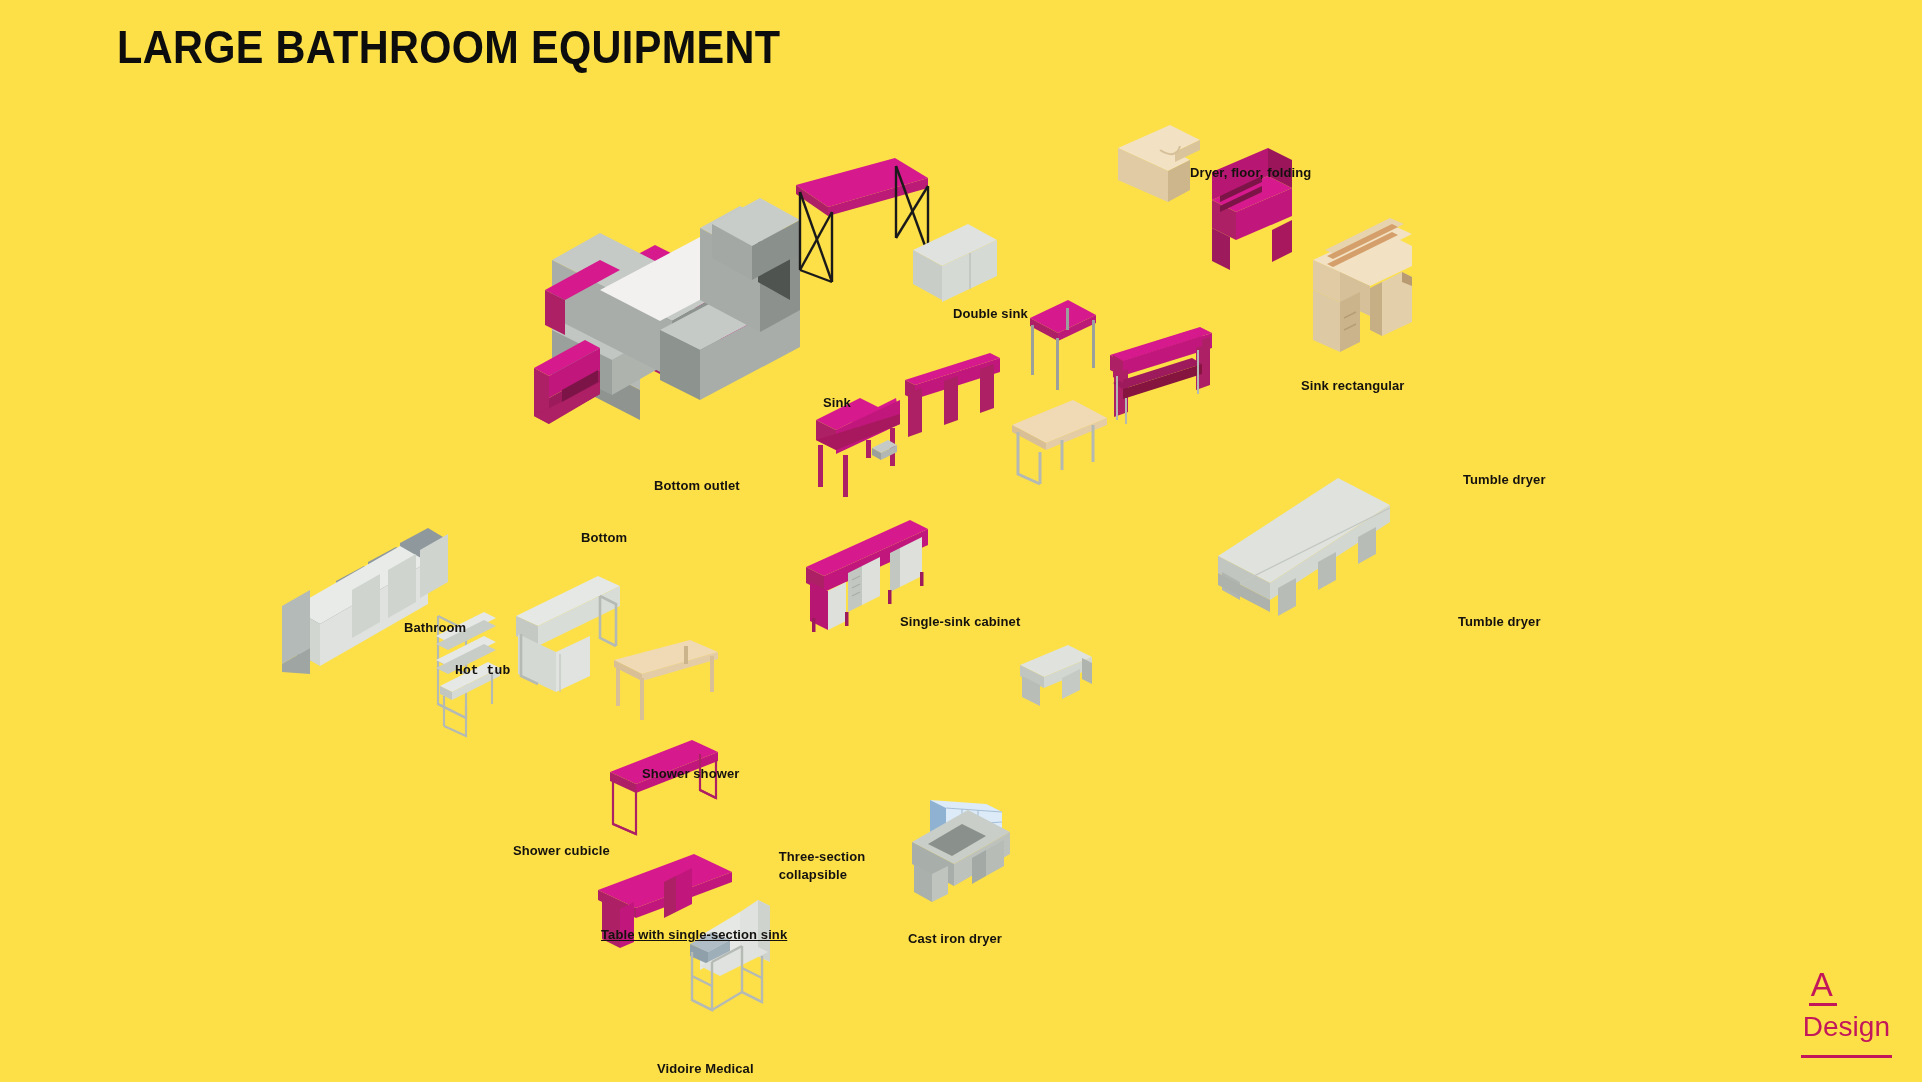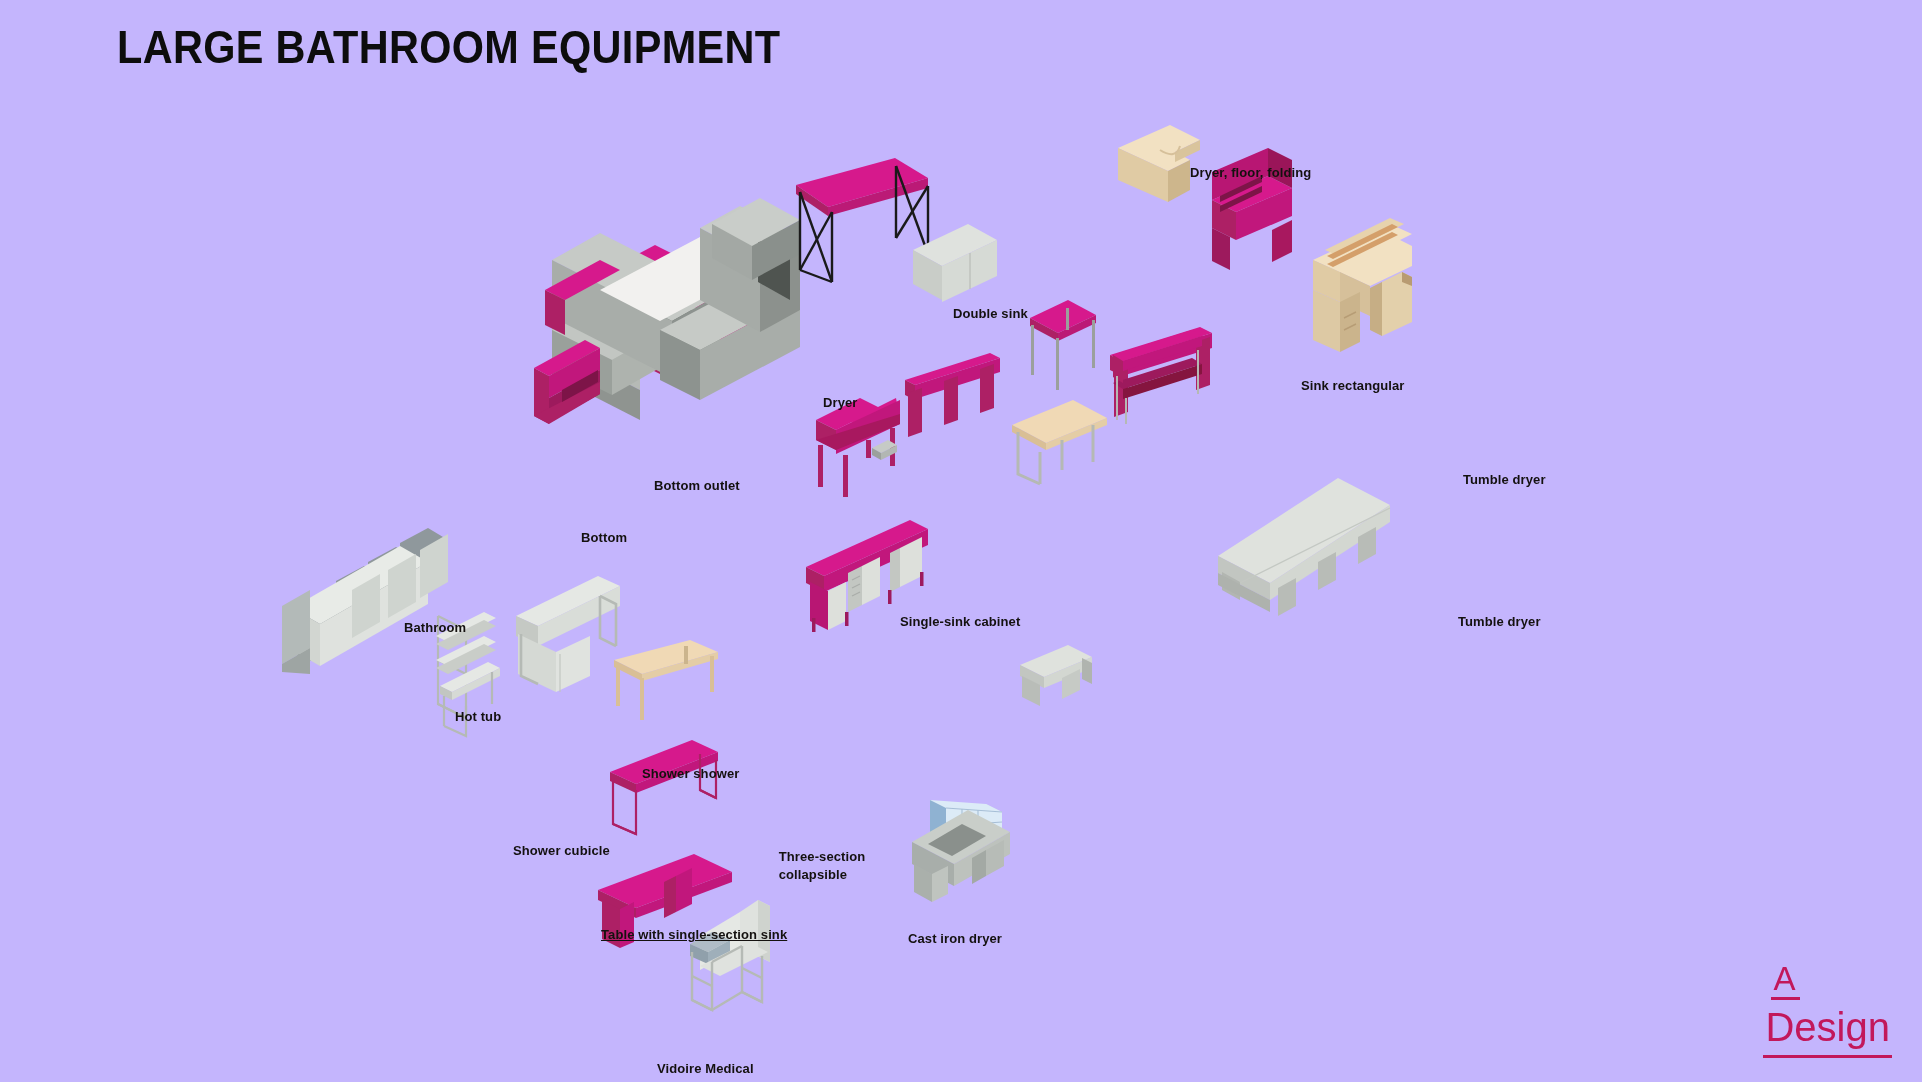--- a/index.html
+++ b/index.html
@@ -11,21 +11,21 @@
   body {
     width: 1922px;
     height: 1082px;
     overflow: hidden;
     font-family: "Liberation Sans", sans-serif;
     position: relative;
   }
   #page {
     position: absolute;
     inset: 0;
-    background: #c4b5fd;
+    background: #fde047;
   }
   
   #page-title {
     position: absolute;
     left: 117px;
     top: 23px;
     font-family: "Liberation Sans", sans-serif;
     font-weight: 700;
     font-size: 46px;
     letter-spacing: 0.4px;
@@ -67,25 +67,25 @@
   }
   #logo .logo-a {
     font-size: 33px;
     font-weight: 400;
     border-bottom: 3px solid #c2185b;
     display: inline-block;
     padding: 0 4px 2px 2px;
     margin-left: 8px;
   }
   #logo .logo-design {
-    font-size: 40px;
+    font-size: 28px;
     font-weight: 400;
     border-bottom: 3px solid #c2185b;
     display: block;
-    padding: 4px 2px 8px 2px;
+    padding: 4px 2px 14px 2px;
     margin-top: 3px;
   }
 </style>
 </head>
 <body>
 
 <div id="page">
 
   <div id="page-title">LARGE BATHROOM EQUIPMENT</div>
 
@@ -463,35 +463,35 @@
       <polygon points="972,858 986,850 986,876 972,884" fill="#a3a9a4"></polygon>
     </g>
   </svg>
 
   <div class="label" style="left:1190px; top:164px;">Dryer, floor, folding</div>
 
   <div class="label" style="left:953px; top:305px;">Double sink</div>
 
   <div class="label" style="left:1301px; top:377px;">Sink rectangular</div>
 
-  <div class="label" style="left:823px; top:394px;">Dryer</div>
+  <div class="label" style="left:823px; top:394px;">Sink</div>
 
   <div class="label" style="left:1463px; top:471px;">Tumble dryer</div>
 
   <div class="label" style="left:654px; top:477px;">Bottom outlet</div>
 
   <div class="label" style="left:581px; top:529px;">Bottom</div>
 
   <div class="label" style="left:900px; top:613px;">Single-sink cabinet</div>
 
   <div class="label" style="left:1458px; top:613px;">Tumble dryer</div>
 
   <div class="label" style="left:380px; top:619px;padding-left:24px;">Bathroom</div>
 
-  <div class="label" style="left:455px; top:708px;">Hot tub</div>
+  <div class="label" style="left:455px; top:662px;font-family:Liberation Mono, monospace;">Hot tub</div>
 
   <div class="label" style="left:642px; top:765px;">Shower shower</div>
 
   <div class="label" style="left:513px; top:842px;">Shower cubicle</div>
 
   <div class="label center" style="left:822px; top:848px;">Three-section
 collapsible</div>
 
   <div class="label" style="left:908px; top:930px;">Cast iron dryer</div>
 

